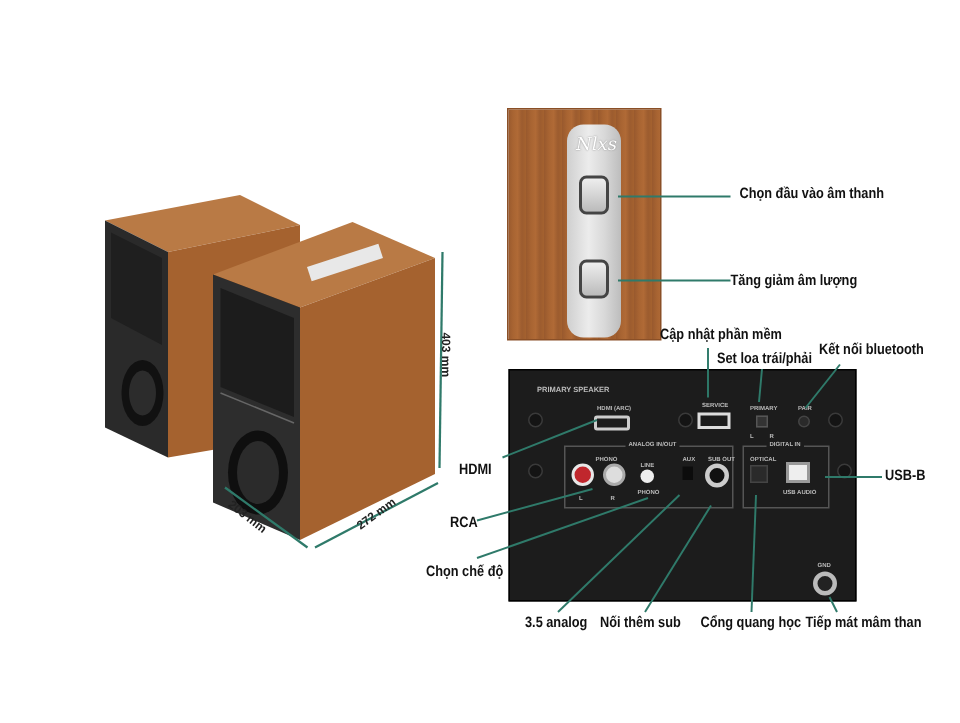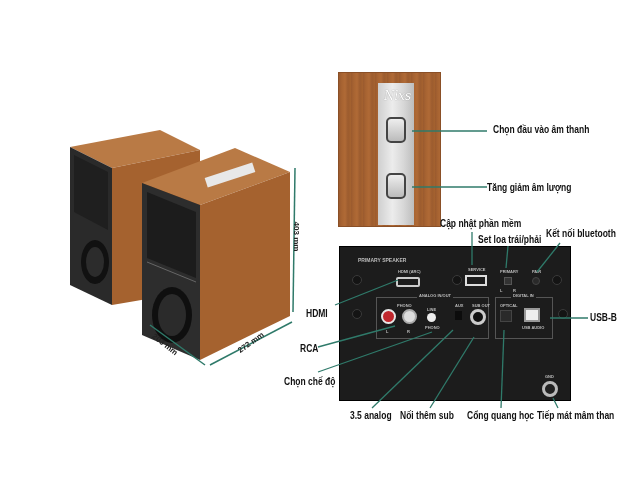--- a/index.html
+++ b/index.html
@@ -6,21 +6,21 @@
   html, body { width: 640px; height: 482px; background: #ffffff; overflow: hidden; }
   body { position: relative; font-family: "Liberation Sans", sans-serif; }
   .abs { position: absolute; }
   .lbl { position: absolute; font-family: "Liberation Sans", sans-serif; font-weight: bold; font-size: 10px; color: #111; white-space: nowrap; transform: scaleX(0.85); transform-origin: left center; }
   .dim { position: absolute; font-weight: bold; font-size: 8px; color: #222; white-space: nowrap; }
   svg.overlay { position: absolute; left: 0; top: 0; width: 640px; height: 482px; pointer-events: none; }
 
   
   .wood { background: repeating-linear-gradient(90deg, #9a5a2e 0px, #a86432 3px, #b06a36 6px, #9c5c2f 9px, #a5622f 12px); }
   .panel-top { left: 338px; top: 72px; width: 103px; height: 155px; border: 1px solid #8a4f26; }
-  .strip { left: 378px; top: 83px; width: 36px; height: 142px; background: linear-gradient(90deg,#cfcfcf,#ececec 40%,#d8d8d8 70%,#bdbdbd); border-radius: 0; }
+  .strip { left: 378px; top: 83px; width: 36px; height: 142px; background: linear-gradient(90deg,#cfcfcf,#ececec 40%,#d8d8d8 70%,#bdbdbd); border-radius: 11px; }
   .btn { position: absolute; left: 8px; width: 20px; height: 26px; border: 2px solid #444; border-radius: 5px; background: linear-gradient(#eee,#bbb); }
   .logo { position: absolute; left: 6px; top: 6px; font-family: "DejaVu Serif", serif; font-style: italic; font-size: 12px; color: #fff; text-shadow: 0 0 1px #777; }
 
   
   .back { left: 339px; top: 246px; width: 232px; height: 155px; background: #1c1c1c; border: 1px solid #000; }
   .tiny { position: absolute; font-size: 4px; color: #bbb; font-weight: bold; white-space: nowrap; }
   .box { position: absolute; border: 1px solid #555; }
   .screw { position: absolute; width: 10px; height: 10px; border-radius: 50%; border: 1px solid #3a3a3a; background: #141414; }
 </style>
 </head>

